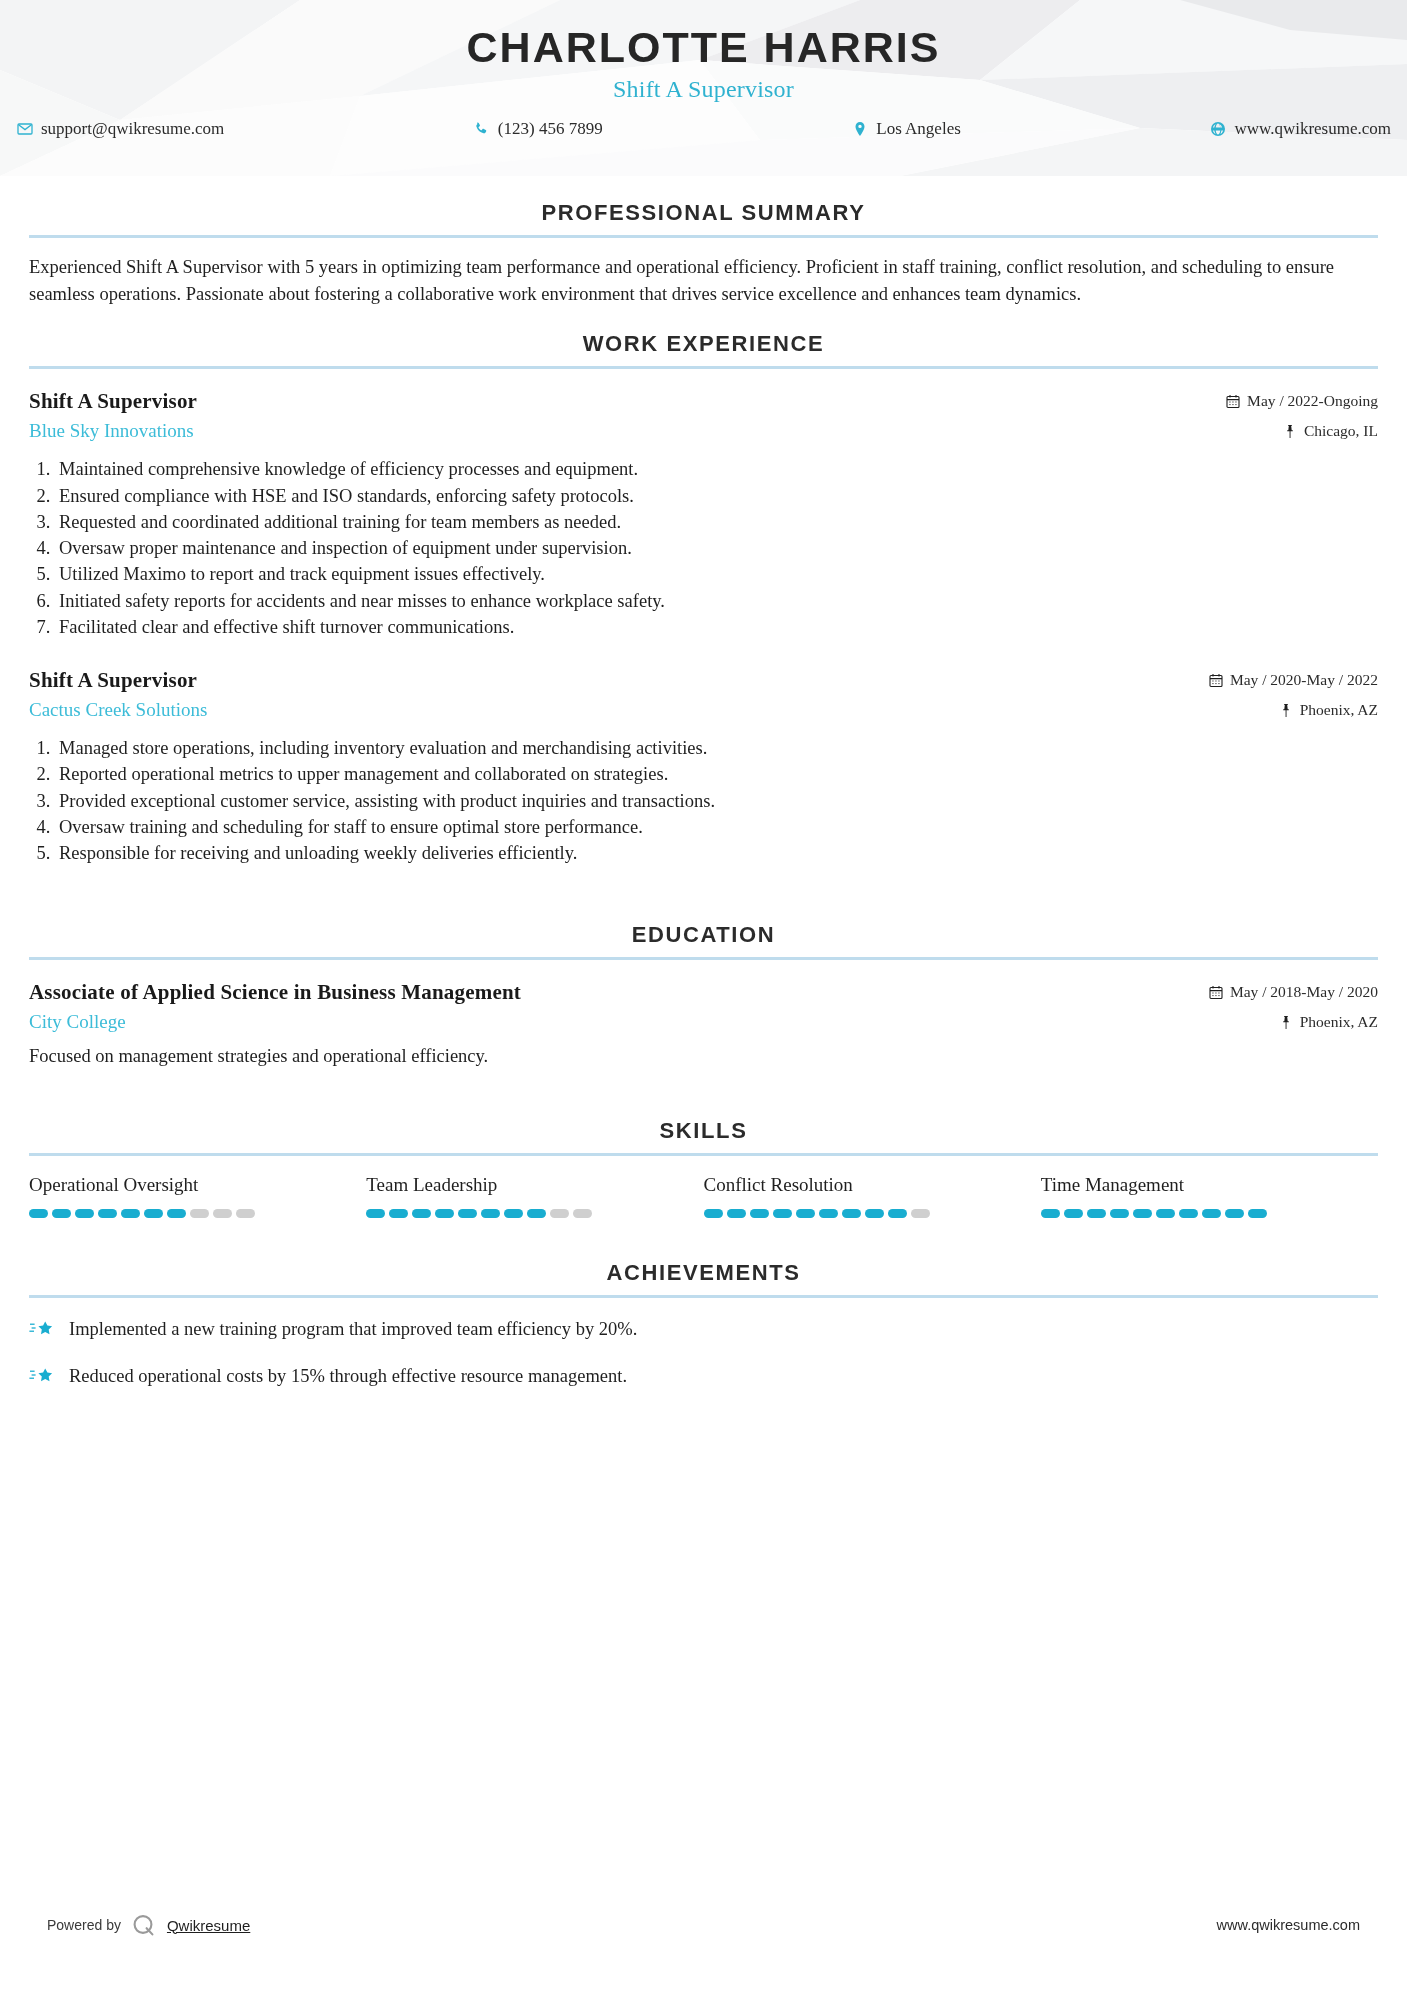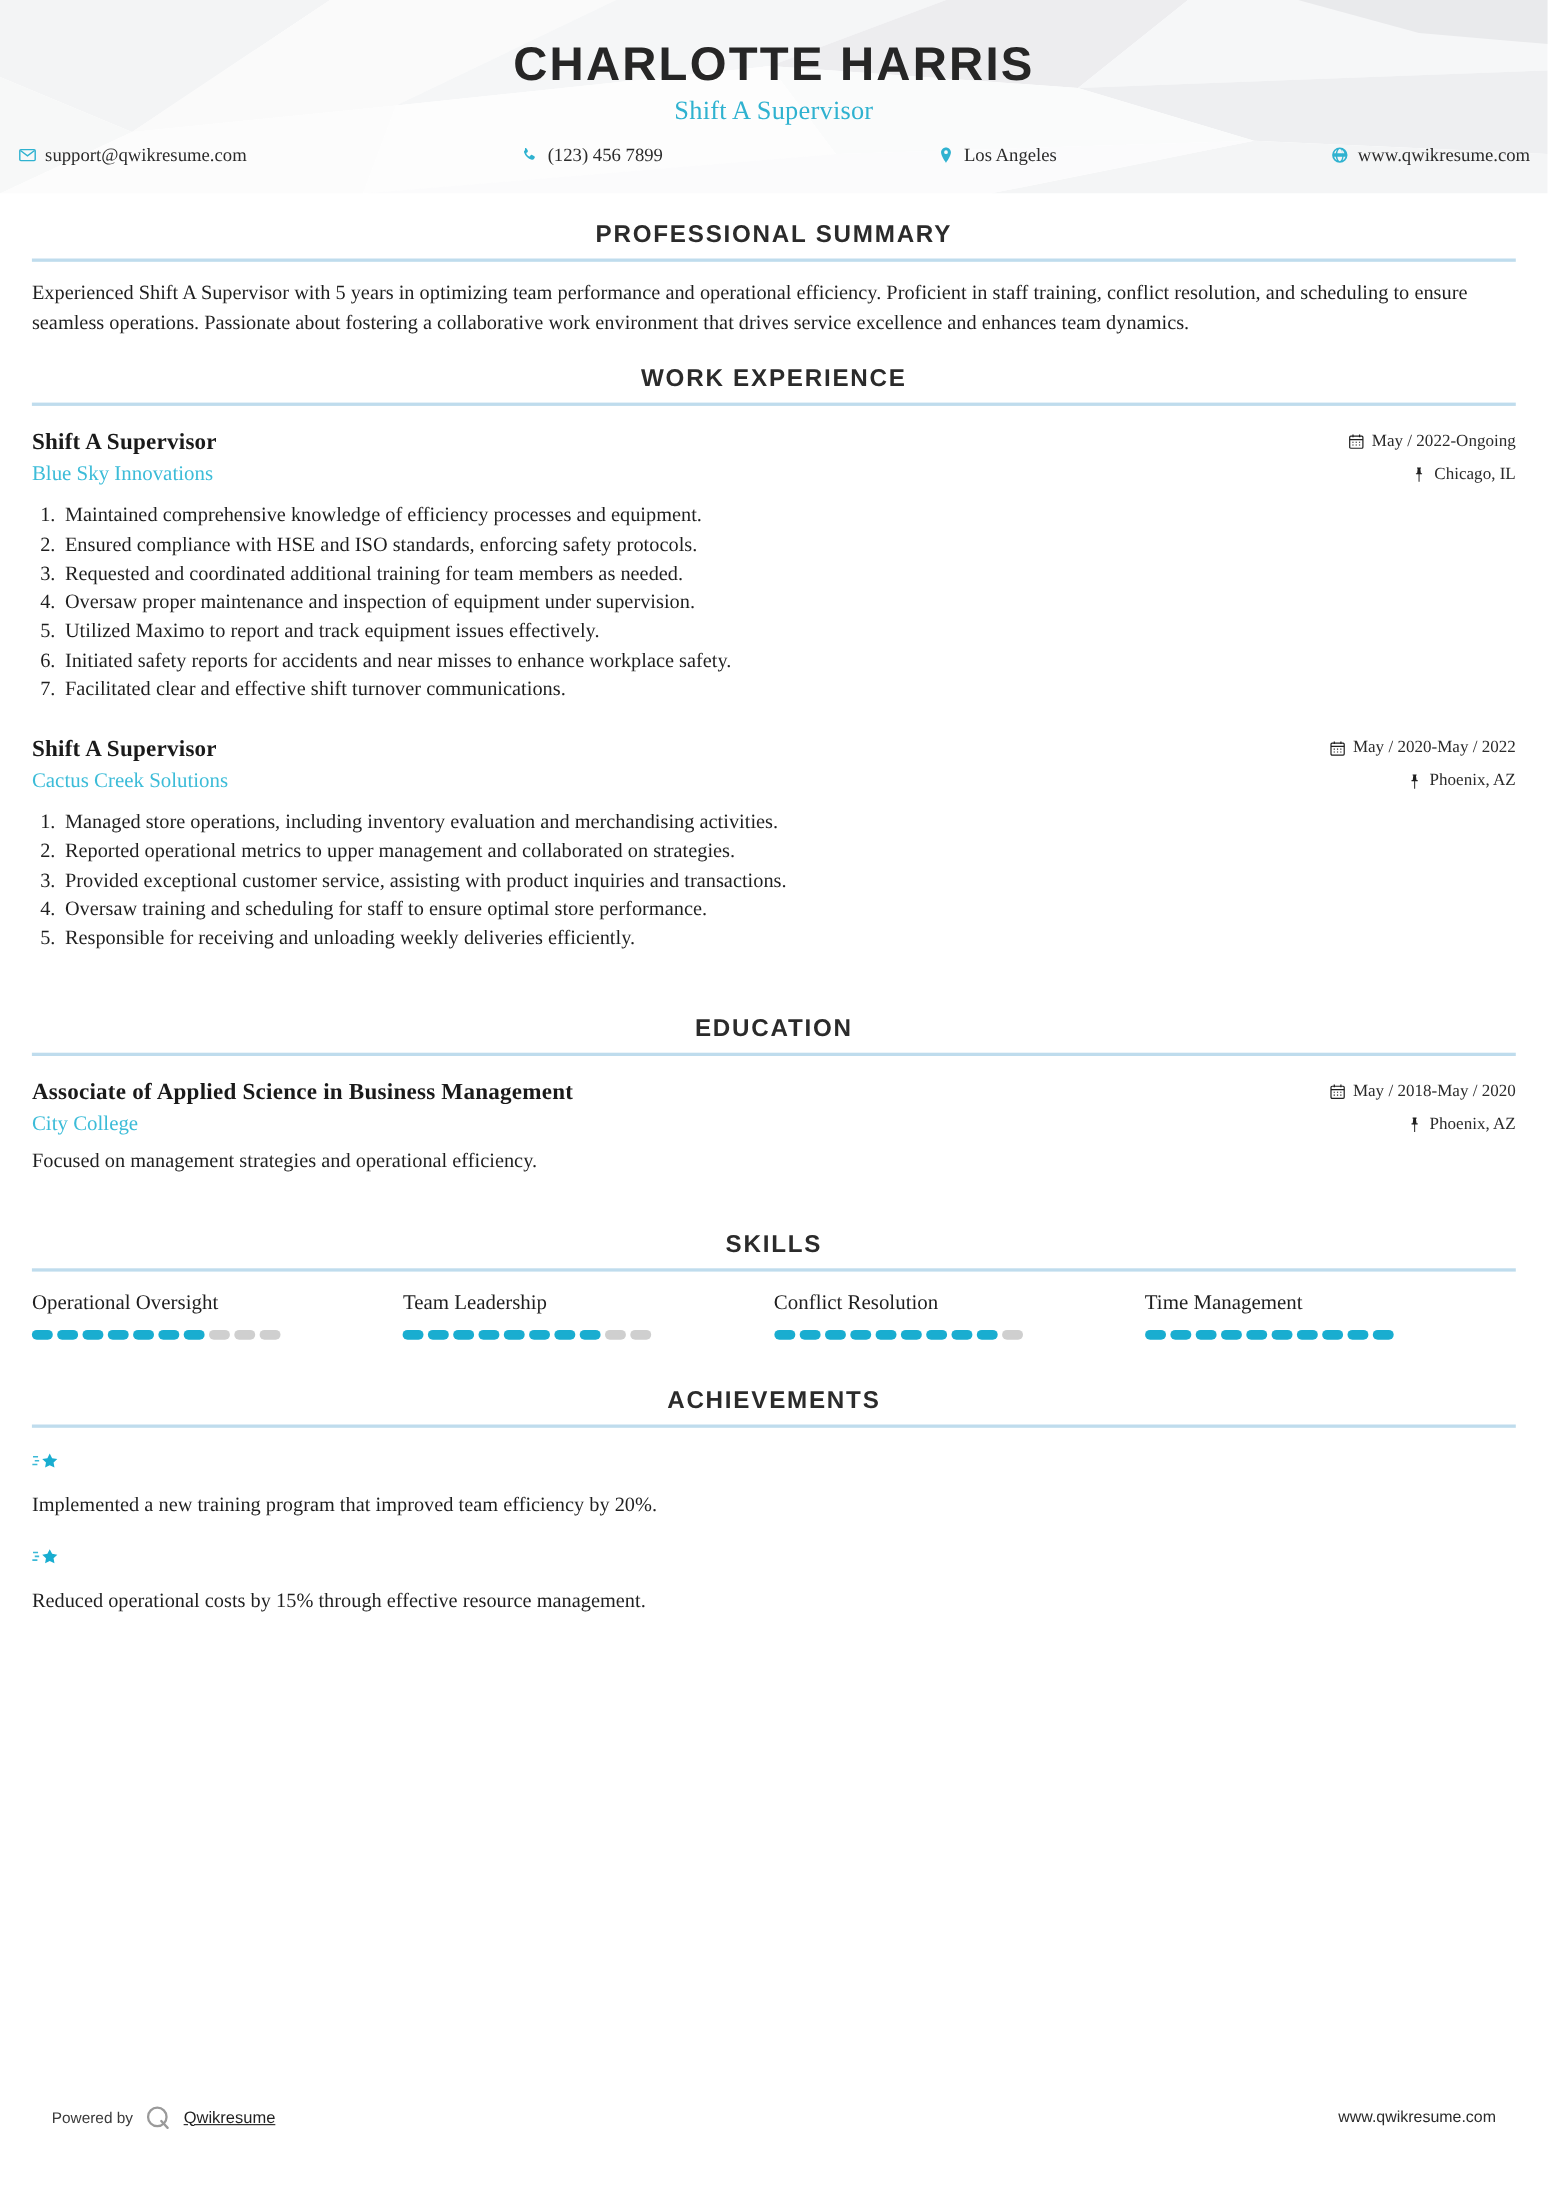--- a/index.html
+++ b/index.html
@@ -34,21 +34,21 @@
   }
   .header-bg {
     position: absolute;
     inset: 0;
     width: 1407px;
     height: 176px;
   }
   .header-inner {
     position: relative;
     z-index: 2;
-    padding-top: 36px;
+    padding-top: 24px;
     text-align: center;
   }
 
   .full-name {
     font-family: "Liberation Sans", "DejaVu Sans", sans-serif;
     font-size: 43px;
     font-weight: bold;
     letter-spacing: 2.0px;
     color: #262626;
     line-height: 1.08;
@@ -198,24 +198,23 @@
     height: 9px;
     border-radius: 5px;
     background: #cfcfcf;
   }
   .seg.on { background: #19ADD0; }
 
   
   .ach-list { margin-top: 18px; }
   .ach-item {
     display: flex;
-    align-items: flex-start;
+    align-items: flex-end;
     gap: 14px;
     margin-bottom: 20px;
-    flex-direction: column;
   }
   .ach-icon {
     flex: 0 0 auto;
     width: 26px;
     height: 26px;
     color: #19ADD0;
     margin-top: 1px;
   }
   .ach-icon svg { display: block; }
   .ach-text {

